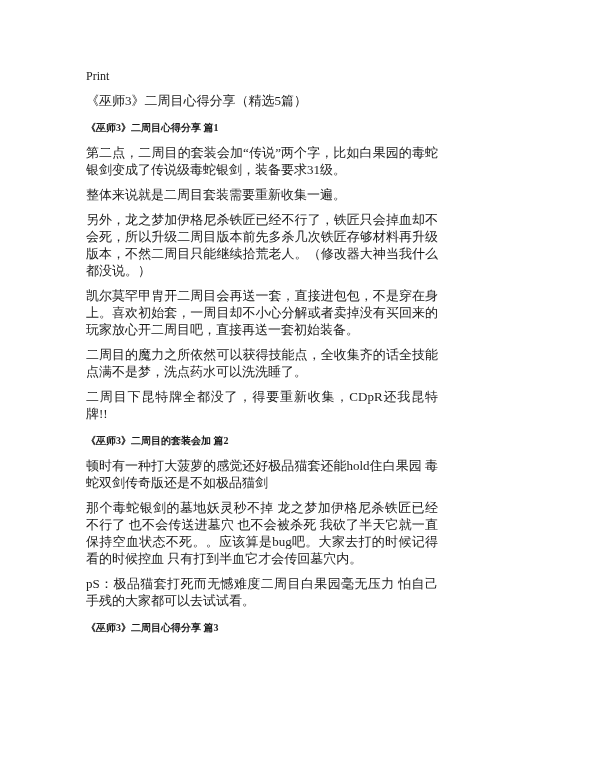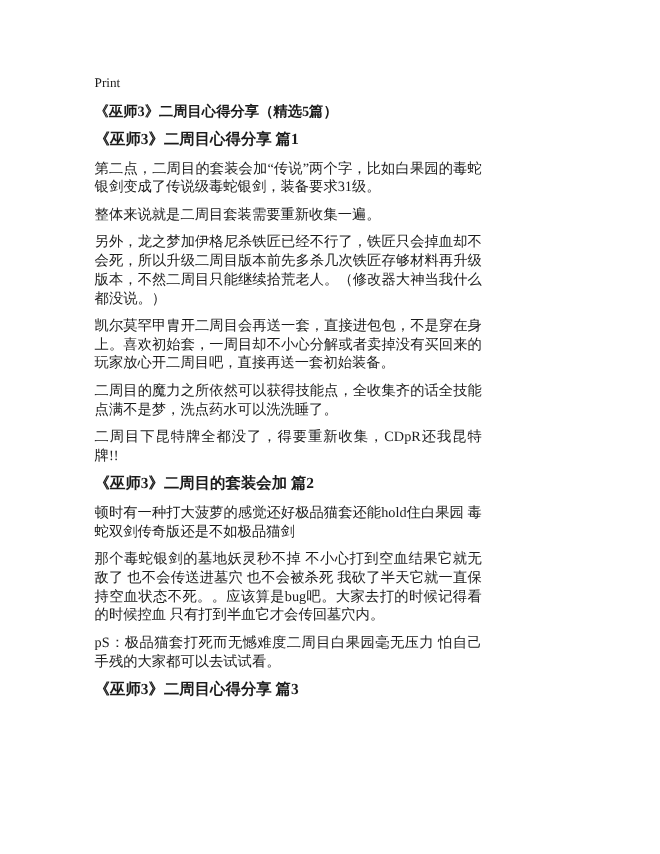--- a/index.html
+++ b/index.html
@@ -31,24 +31,24 @@
     line-height: 26px;
     font-weight: bold;
     text-align: center;
     margin: 16px 0 10px 0;
     letter-spacing: 1px;
   }
   p.subtitle {
     font-size: 13px;
     line-height: 17px;
     margin: 8px 0;
-    font-weight: bold;
+    font-weight: normal;
   }
   h2.section-heading {
-    font-size: 14px;
+    font-size: 10px;
     line-height: 17px;
     font-weight: bold;
     margin: 10px 0 8px 0;
   }
   p.para {
     font-size: 13px;
     line-height: 17px;
     margin: 8px 0;
     text-align: justify;
     word-break: break-all;
@@ -71,19 +71,19 @@
   <p class="para">整体来说就是二周目套装需要重新收集一遍。</p>
   <p class="para">另外，龙之梦加伊格尼杀铁匠已经不行了，铁匠只会掉血却不会死，所以升级二周目版本前先多杀几次铁匠存够材料再升级版本，不然二周目只能继续拾荒老人。（修改器大神当我什么都没说。）</p>
   <p class="para">凯尔莫罕甲胄开二周目会再送一套，直接进包包，不是穿在身上。喜欢初始套，一周目却不小心分解或者卖掉没有买回来的玩家放心开二周目吧，直接再送一套初始装备。</p>
   <p class="para">二周目的魔力之所依然可以获得技能点，全收集齐的话全技能点满不是梦，洗点药水可以洗洗睡了。</p>
   <p class="para">二周目下昆特牌全都没了，得要重新收集，CDpR还我昆特牌!!</p>
 
   
   <h2 class="section-heading">《巫师3》二周目的套装会加 篇2</h2>
 
   <p class="para">顿时有一种打大菠萝的感觉还好极品猫套还能hold住白果园 毒蛇双剑传奇版还是不如极品猫剑</p>
-  <p class="para">那个毒蛇银剑的墓地妖灵秒不掉 不小心打到空血结果它就无敌了 也不会传送进墓穴 也不会被杀死 我砍了半天它就一直保持空血状态不死。。应该算是bug吧。大家去打的时候记得看的时候控血 只有打到半血它才会传回墓穴内。</p>
+  <p class="para">那个毒蛇银剑的墓地妖灵秒不掉 龙之梦加伊格尼杀铁匠已经不行了 也不会传送进墓穴 也不会被杀死 我砍了半天它就一直保持空血状态不死。。应该算是bug吧。大家去打的时候记得看的时候控血 只有打到半血它才会传回墓穴内。</p>
   <p class="para">pS：极品猫套打死而无憾难度二周目白果园毫无压力 怕自己手残的大家都可以去试试看。</p>
 
   
   <h2 class="section-heading">《巫师3》二周目心得分享 篇3</h2>
 
 </div>
 
 </body></html>

